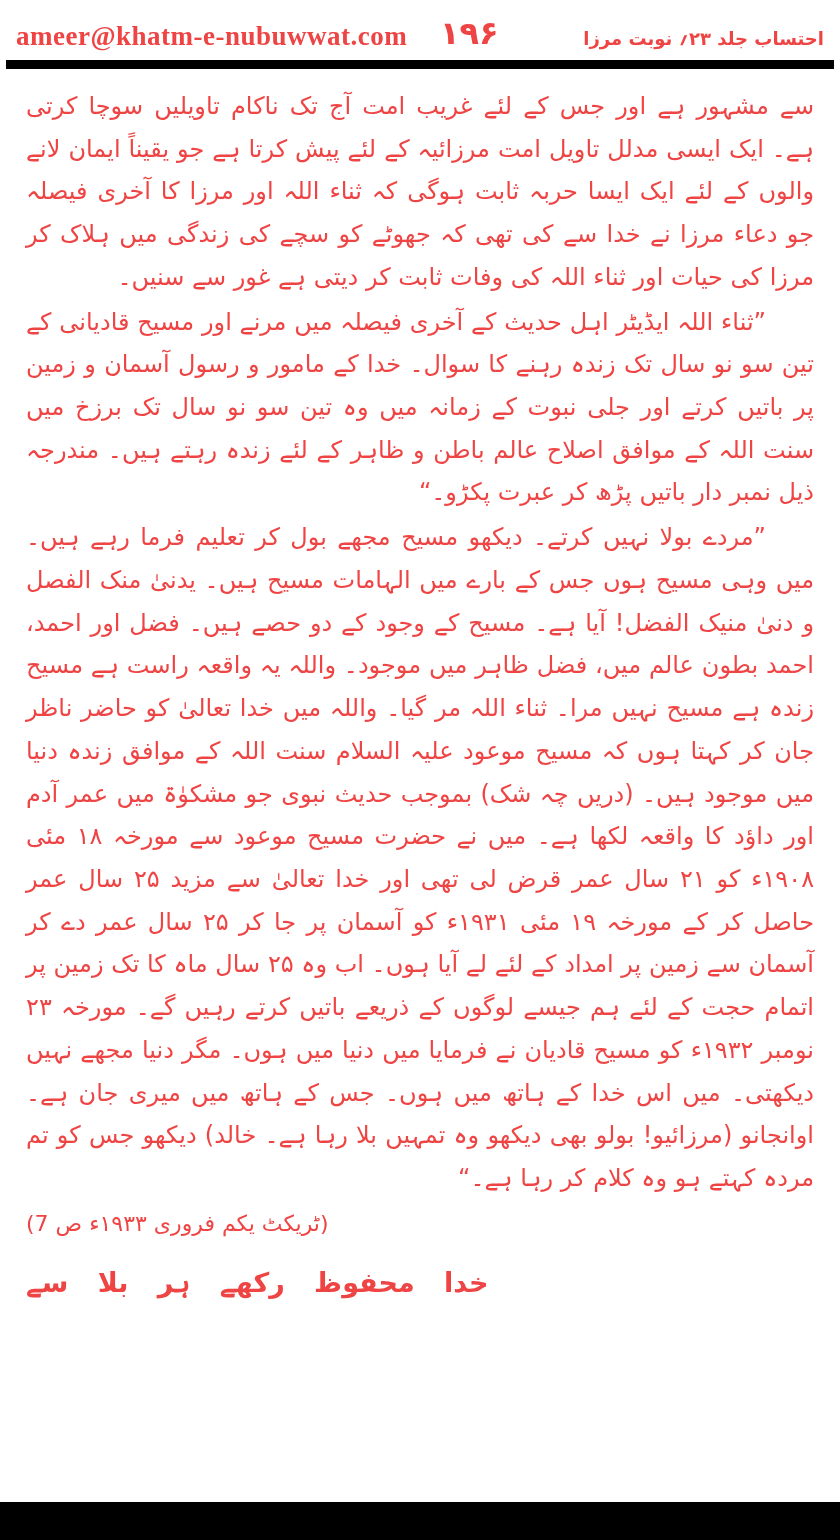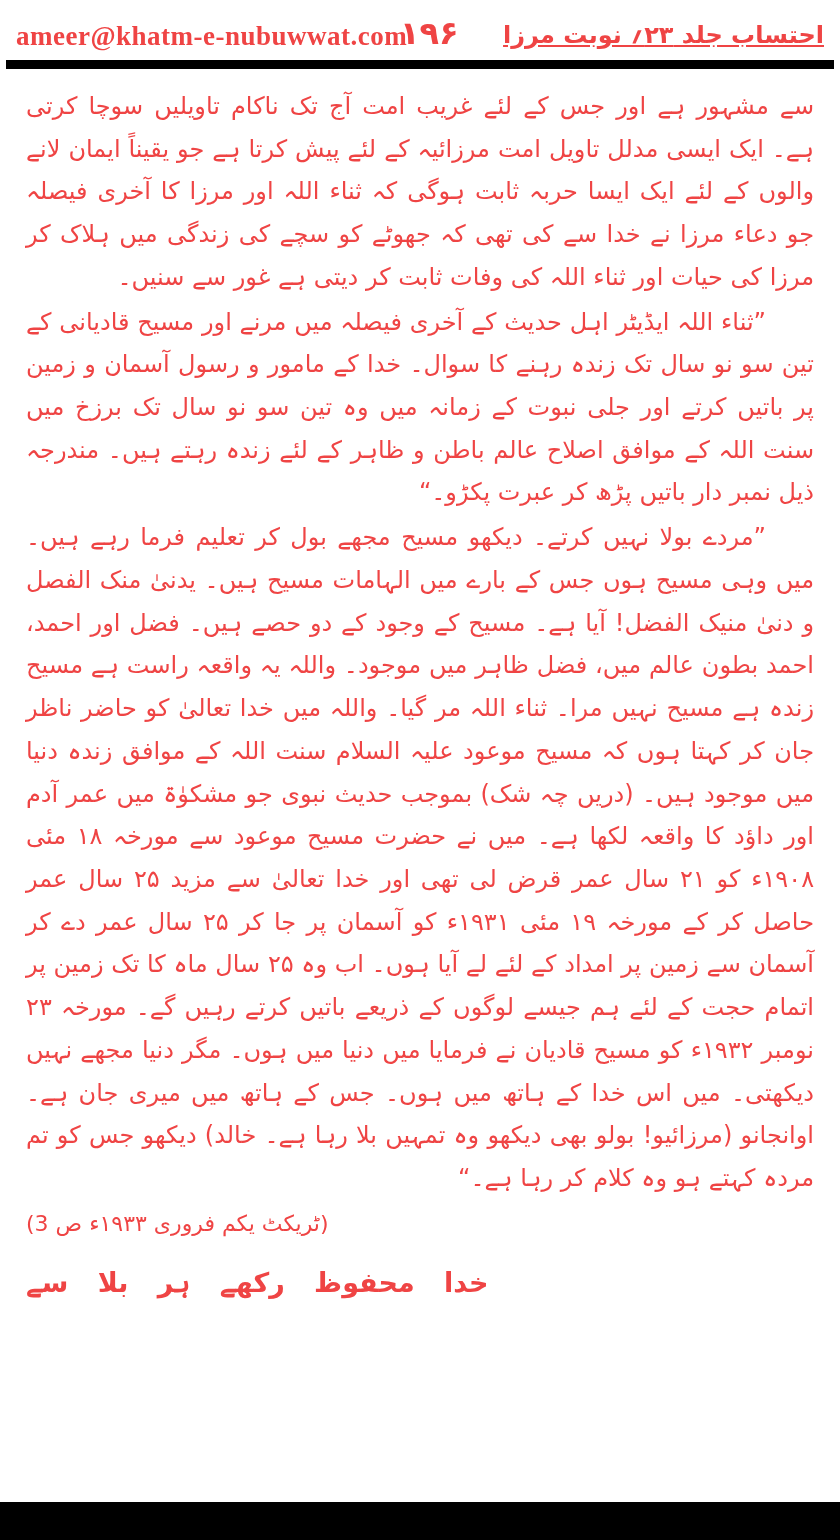--- a/index.html
+++ b/index.html
@@ -17,23 +17,22 @@
   .header-email{
     font-family:"Liberation Serif", serif;font-weight:bold;
     font-size:27px;letter-spacing:.5px;direction:ltr;
   }
   .header-page{
     font-size:32px;font-weight:bold;direction:rtl;
     transform:translateX(-40px);
     margin-left:28px;
   }
   .header-title{
-    font-size:24px;font-weight:bold;direction:rtl;text-align:left;
+    font-size:18px;font-weight:bold;direction:rtl;text-align:left;
     padding-bottom:3px;
-    text-decoration:underline;
   }
   .thick-rule{height:9px;background:#000;margin:2px 6px 0 6px;}
   
   .content{
     flex:1;direction:rtl;text-align:justify;
     padding:16px 26px 0 26px;
     font-size:24px;line-height:1.78;
   }
   .para{margin:0 0 2px 0;}
   .para.indent{text-indent:48px;}
@@ -64,21 +63,21 @@
     <span class="header-page">۱۹۶</span>
     <span class="header-title">احتساب جلد ۲۳؍ نوبت مرزا</span>
   </div>
   <div class="thick-rule"></div>
 
   <div class="content">
     <p class="para">سے مشہور ہے اور جس کے لئے غریب امت آج تک ناکام تاویلیں سوچا کرتی ہے۔ ایک ایسی مدلل تاویل امت مرزائیہ کے لئے پیش کرتا ہے جو یقیناً ایمان لانے والوں کے لئے ایک ایسا حربہ ثابت ہوگی کہ ثناء اللہ اور مرزا کا آخری فیصلہ جو دعاء مرزا نے خدا سے کی تھی کہ جھوٹے کو سچے کی زندگی میں ہلاک کر مرزا کی حیات اور ثناء اللہ کی وفات ثابت کر دیتی ہے غور سے سنیں۔</p>
     <p class="para indent">”ثناء اللہ ایڈیٹر اہل حدیث کے آخری فیصلہ میں مرنے اور مسیح قادیانی کے تین سو نو سال تک زندہ رہنے کا سوال۔ خدا کے مامور و رسول آسمان و زمین پر باتیں کرتے اور جلی نبوت کے زمانہ میں وہ تین سو نو سال تک برزخ میں سنت اللہ کے موافق اصلاح عالم باطن و ظاہر کے لئے زندہ رہتے ہیں۔ مندرجہ ذیل نمبر دار باتیں پڑھ کر عبرت پکڑو۔“</p>
     <p class="para indent">”مردے بولا نہیں کرتے۔ دیکھو مسیح مجھے بول کر تعلیم فرما رہے ہیں۔ میں وہی مسیح ہوں جس کے بارے میں الہامات مسیح ہیں۔ یدنیٰ منک الفصل و دنیٰ منیک الفضل! آیا ہے۔ مسیح کے وجود کے دو حصے ہیں۔ فضل اور احمد، احمد بطون عالم میں، فضل ظاہر میں موجود۔ واللہ یہ واقعہ راست ہے مسیح زندہ ہے مسیح نہیں مرا۔ ثناء اللہ مر گیا۔ واللہ میں خدا تعالیٰ کو حاضر ناظر جان کر کہتا ہوں کہ مسیح موعود علیہ السلام سنت اللہ کے موافق زندہ دنیا میں موجود ہیں۔ (دریں چہ شک) بموجب حدیث نبوی جو مشکوٰۃ میں عمر آدم اور داؤد کا واقعہ لکھا ہے۔ میں نے حضرت مسیح موعود سے مورخہ ۱۸ مئی ۱۹۰۸ء کو ۲۱ سال عمر قرض لی تھی اور خدا تعالیٰ سے مزید ۲۵ سال عمر حاصل کر کے مورخہ ۱۹ مئی ۱۹۳۱ء کو آسمان پر جا کر ۲۵ سال عمر دے کر آسمان سے زمین پر امداد کے لئے لے آیا ہوں۔ اب وہ ۲۵ سال ماہ کا تک زمین پر اتمام حجت کے لئے ہم جیسے لوگوں کے ذریعے باتیں کرتے رہیں گے۔ مورخہ ۲۳ نومبر ۱۹۳۲ء کو مسیح قادیان نے فرمایا میں دنیا میں ہوں۔ مگر دنیا مجھے نہیں دیکھتی۔ میں اس خدا کے ہاتھ میں ہوں۔ جس کے ہاتھ میں میری جان ہے۔ اوانجانو (مرزائیو! بولو بھی دیکھو وہ تمہیں بلا رہا ہے۔ خالد) دیکھو جس کو تم مردہ کہتے ہو وہ کلام کر رہا ہے۔“</p>
 
-    <div class="citation">(ٹریکٹ یکم فروری ۱۹۳۳ء ص 3)</div>
+    <div class="citation">(ٹریکٹ یکم فروری ۱۹۳۳ء ص 7)</div>
 
     <div class="poetry">
       <div class="line">خدا محفوظ رکھے ہر بلا سے</div>
     </div>
 
   </div>
 
   <div class="footer">
     <div class="footer-bar">
       

